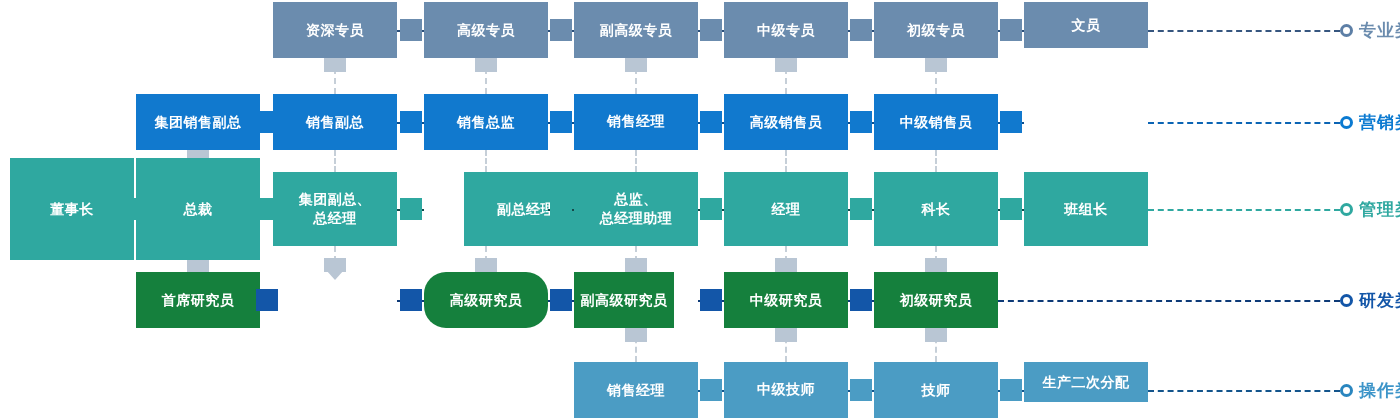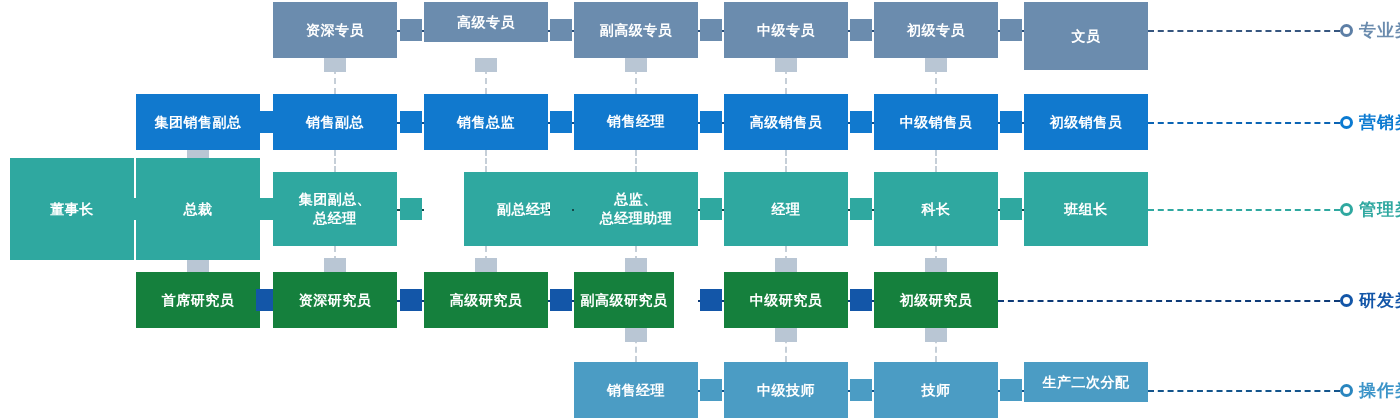--- a/index.html
+++ b/index.html
@@ -152,37 +152,37 @@
     <div class="vdash" style="left: 635px; top: 328px; height: 34px;"></div>
     <div class="vcap" style="left: 625px; top: 328px;"></div>
     <div class="vdash" style="left: 785px; top: 328px; height: 34px;"></div>
     <div class="vcap" style="left: 775px; top: 328px;"></div>
     <div class="vdash" style="left: 935px; top: 328px; height: 34px;"></div>
     <div class="vcap" style="left: 925px; top: 328px;"></div>
     <div class="node lane-professional" style="left: 273px; top: 2px; width: 124px; height: 56px;">资深专员</div>
     <div class="hdash hd-professional" style="left: 397px; top: 30px; width: 2.5px;"></div>
     <div class="link-sq ls-professional" style="left: 399.5px; top: 19px;"></div>
     <div class="hdash hd-professional" style="left: 421.5px; top: 30px; width: 2.5px;"></div>
-    <div class="node lane-professional" style="left: 424px; top: 2px; width: 124px; height: 40px;">高级专员</div>
+    <div class="node lane-professional" style="left: 424px; top: 2px; width: 124px; height: 56px;">高级专员</div>
     <div class="hdash hd-professional" style="left: 548px; top: 30px; width: 2px;"></div>
     <div class="link-sq ls-professional" style="left: 550px; top: 19px;"></div>
     <div class="hdash hd-professional" style="left: 572px; top: 30px; width: 2px;"></div>
     <div class="node lane-professional" style="left: 574px; top: 2px; width: 124px; height: 56px;">副高级专员</div>
     <div class="hdash hd-professional" style="left: 698px; top: 30px; width: 2px;"></div>
     <div class="link-sq ls-professional" style="left: 700px; top: 19px;"></div>
     <div class="hdash hd-professional" style="left: 722px; top: 30px; width: 2px;"></div>
     <div class="node lane-professional" style="left: 724px; top: 2px; width: 124px; height: 56px;">中级专员</div>
     <div class="hdash hd-professional" style="left: 848px; top: 30px; width: 2px;"></div>
     <div class="link-sq ls-professional" style="left: 850px; top: 19px;"></div>
     <div class="hdash hd-professional" style="left: 872px; top: 30px; width: 2px;"></div>
     <div class="node lane-professional" style="left: 874px; top: 2px; width: 124px; height: 56px;">初级专员</div>
     <div class="hdash hd-professional" style="left: 998px; top: 30px; width: 2px;"></div>
     <div class="link-sq ls-professional" style="left: 1000px; top: 19px;"></div>
     <div class="hdash hd-professional" style="left: 1022px; top: 30px; width: 2px;"></div>
-    <div class="node lane-professional" style="left: 1024px; top: 2px; width: 124px; height: 68px;">文员</div>
+    <div class="node lane-professional" style="left: 1024px; top: 2px; width: 124px; height: 46px;">文员</div>
     <div class="legend-line ll-professional" style="left: 1148px; top: 30px; width: 192px;"></div>
     <div class="legend-dot ld-professional" style="left: 1340px; top: 23.5px;"></div>
     <div class="legend-label lt-professional" style="left: 1359px; top: 19px;">专业类</div>
     <div class="node lane-marketing" style="left: 136px; top: 94px; width: 124px; height: 56px;">集团销售副总</div>
     <div class="hdash hd-marketing" style="left: 260px; top: 122px;"></div>
     <div class="link-sq ls-marketing" style="left: 255.5px; top: 111px;"></div>
     <div class="hdash hd-marketing" style="left: 277.5px; top: 122px;"></div>
     <div class="node lane-marketing" style="left: 273px; top: 94px; width: 124px; height: 56px;">销售副总</div>
     <div class="hdash hd-marketing" style="left: 397px; top: 122px; width: 2.5px;"></div>
     <div class="link-sq ls-marketing" style="left: 399.5px; top: 111px;"></div>
@@ -196,21 +196,20 @@
     <div class="link-sq ls-marketing" style="left: 700px; top: 111px;"></div>
     <div class="hdash hd-marketing" style="left: 722px; top: 122px; width: 2px;"></div>
     <div class="node lane-marketing" style="left: 724px; top: 94px; width: 124px; height: 56px;">高级销售员</div>
     <div class="hdash hd-marketing" style="left: 848px; top: 122px; width: 2px;"></div>
     <div class="link-sq ls-marketing" style="left: 850px; top: 111px;"></div>
     <div class="hdash hd-marketing" style="left: 872px; top: 122px; width: 2px;"></div>
     <div class="node lane-marketing" style="left: 874px; top: 94px; width: 124px; height: 56px;">中级销售员</div>
     <div class="hdash hd-marketing" style="left: 998px; top: 122px; width: 2px;"></div>
     <div class="link-sq ls-marketing" style="left: 1000px; top: 111px;"></div>
     <div class="hdash hd-marketing" style="left: 1022px; top: 122px; width: 2px;"></div>
-    <div class="node lane-marketing" style="left: 1024px; top: 94px; width: 124px; height: 56px;">初级销售员</div>
     <div class="legend-line ll-marketing" style="left: 1148px; top: 122px; width: 192px;"></div>
     <div class="legend-dot ld-marketing" style="left: 1340px; top: 115.5px;"></div>
     <div class="legend-label lt-marketing" style="left: 1359px; top: 111px;">营销类</div>
     <div class="node lane-management" style="left: 10px; top: 158px; width: 124px; height: 102px;">董事长</div>
     <div class="hdash hd-management" style="left: 134px; top: 209px;"></div>
     <div class="link-sq ls-management" style="left: 124px; top: 198px;"></div>
     <div class="hdash hd-management" style="left: 146px; top: 209px;"></div>
     <div class="node lane-management" style="left: 136px; top: 158px; width: 124px; height: 102px;">总裁</div>
     <div class="hdash hd-management" style="left: 260px; top: 209px;"></div>
     <div class="link-sq ls-management" style="left: 255.5px; top: 198px;"></div>
@@ -238,45 +237,44 @@
     <div class="link-sq ls-management" style="left: 1000px; top: 198px;"></div>
     <div class="hdash hd-management" style="left: 1022px; top: 209px; width: 2px;"></div>
     <div class="node lane-management" style="left: 1024px; top: 172px; width: 124px; height: 74px;">班组长</div>
     <div class="legend-line ll-management" style="left: 1148px; top: 209px; width: 192px;"></div>
     <div class="legend-dot ld-management" style="left: 1340px; top: 202.5px;"></div>
     <div class="legend-label lt-management" style="left: 1359px; top: 198px;">管理类</div>
     <div class="node lane-research" style="left: 136px; top: 272px; width: 124px; height: 56px;">首席研究员</div>
     <div class="hdash hd-research" style="left: 260px; top: 300px;"></div>
     <div class="link-sq ls-research" style="left: 255.5px; top: 289px;"></div>
     <div class="hdash hd-research" style="left: 277.5px; top: 300px;"></div>
-    <div class="node lane-research" style="left: 273px; top: 272px; width: 124px; height: 56px;">资深研究员</div>
     <div class="hdash hd-research" style="left: 397px; top: 300px; width: 2.5px;"></div>
     <div class="link-sq ls-research" style="left: 399.5px; top: 289px;"></div>
     <div class="hdash hd-research" style="left: 421.5px; top: 300px; width: 2.5px;"></div>
-    <div class="node lane-research" style="left: 424px; top: 272px; width: 124px; height: 56px;">高级研究员</div>
+    <div class="node lane-research" style="left: 424px; top: 272px; width: 124px; height: 56px; border-radius: 22px;">高级研究员</div>
     <div class="hdash hd-research" style="left: 548px; top: 300px; width: 2px;"></div>
     <div class="link-sq ls-research" style="left: 550px; top: 289px;"></div>
     <div class="hdash hd-research" style="left: 572px; top: 300px; width: 2px;"></div>
     <div class="node lane-research" style="left: 574px; top: 272px; width: 100px; height: 56px;">副高级研究员</div>
     <div class="hdash hd-research" style="left: 698px; top: 300px; width: 2px;"></div>
     <div class="link-sq ls-research" style="left: 700px; top: 289px;"></div>
     <div class="hdash hd-research" style="left: 722px; top: 300px; width: 2px;"></div>
     <div class="node lane-research" style="left: 724px; top: 272px; width: 124px; height: 56px;">中级研究员</div>
     <div class="hdash hd-research" style="left: 848px; top: 300px; width: 2px;"></div>
     <div class="link-sq ls-research" style="left: 850px; top: 289px;"></div>
     <div class="hdash hd-research" style="left: 872px; top: 300px; width: 2px;"></div>
     <div class="node lane-research" style="left: 874px; top: 272px; width: 124px; height: 56px;">初级研究员</div>
     <div class="legend-line ll-research" style="left: 998px; top: 300px; width: 342px;"></div>
     <div class="legend-dot ld-research" style="left: 1340px; top: 293.5px;"></div>
     <div class="legend-label lt-research" style="left: 1359px; top: 289px;">研发类</div>
     <div class="node lane-operation" style="left: 574px; top: 362px; width: 124px; height: 56px;">销售经理</div>
     <div class="hdash hd-operation" style="left: 698px; top: 390px; width: 2px;"></div>
     <div class="link-sq ls-operation" style="left: 700px; top: 379px;"></div>
     <div class="hdash hd-operation" style="left: 722px; top: 390px; width: 2px;"></div>
-    <div class="node lane-operation" style="left: 724px; top: 362px; width: 124px; height: 56px;">中级技师</div>
+    <div class="node lane-operation" style="left: 724px; top: 362px; width: 124px; height: 56px; font-family: Liberation Serif, serif;">中级技师</div>
     <div class="hdash hd-operation" style="left: 848px; top: 390px; width: 2px;"></div>
     <div class="link-sq ls-operation" style="left: 850px; top: 379px;"></div>
     <div class="hdash hd-operation" style="left: 872px; top: 390px; width: 2px;"></div>
     <div class="node lane-operation" style="left: 874px; top: 362px; width: 124px; height: 56px;">技师</div>
     <div class="hdash hd-operation" style="left: 998px; top: 390px; width: 2px;"></div>
     <div class="link-sq ls-operation" style="left: 1000px; top: 379px;"></div>
     <div class="hdash hd-operation" style="left: 1022px; top: 390px; width: 2px;"></div>
     <div class="node lane-operation" style="left: 1024px; top: 362px; width: 124px; height: 40px;">生产二次分配</div>
     <div class="legend-line ll-operation" style="left: 1148px; top: 390px; width: 192px;"></div>
     <div class="legend-dot ld-operation" style="left: 1340px; top: 383.5px;"></div>

